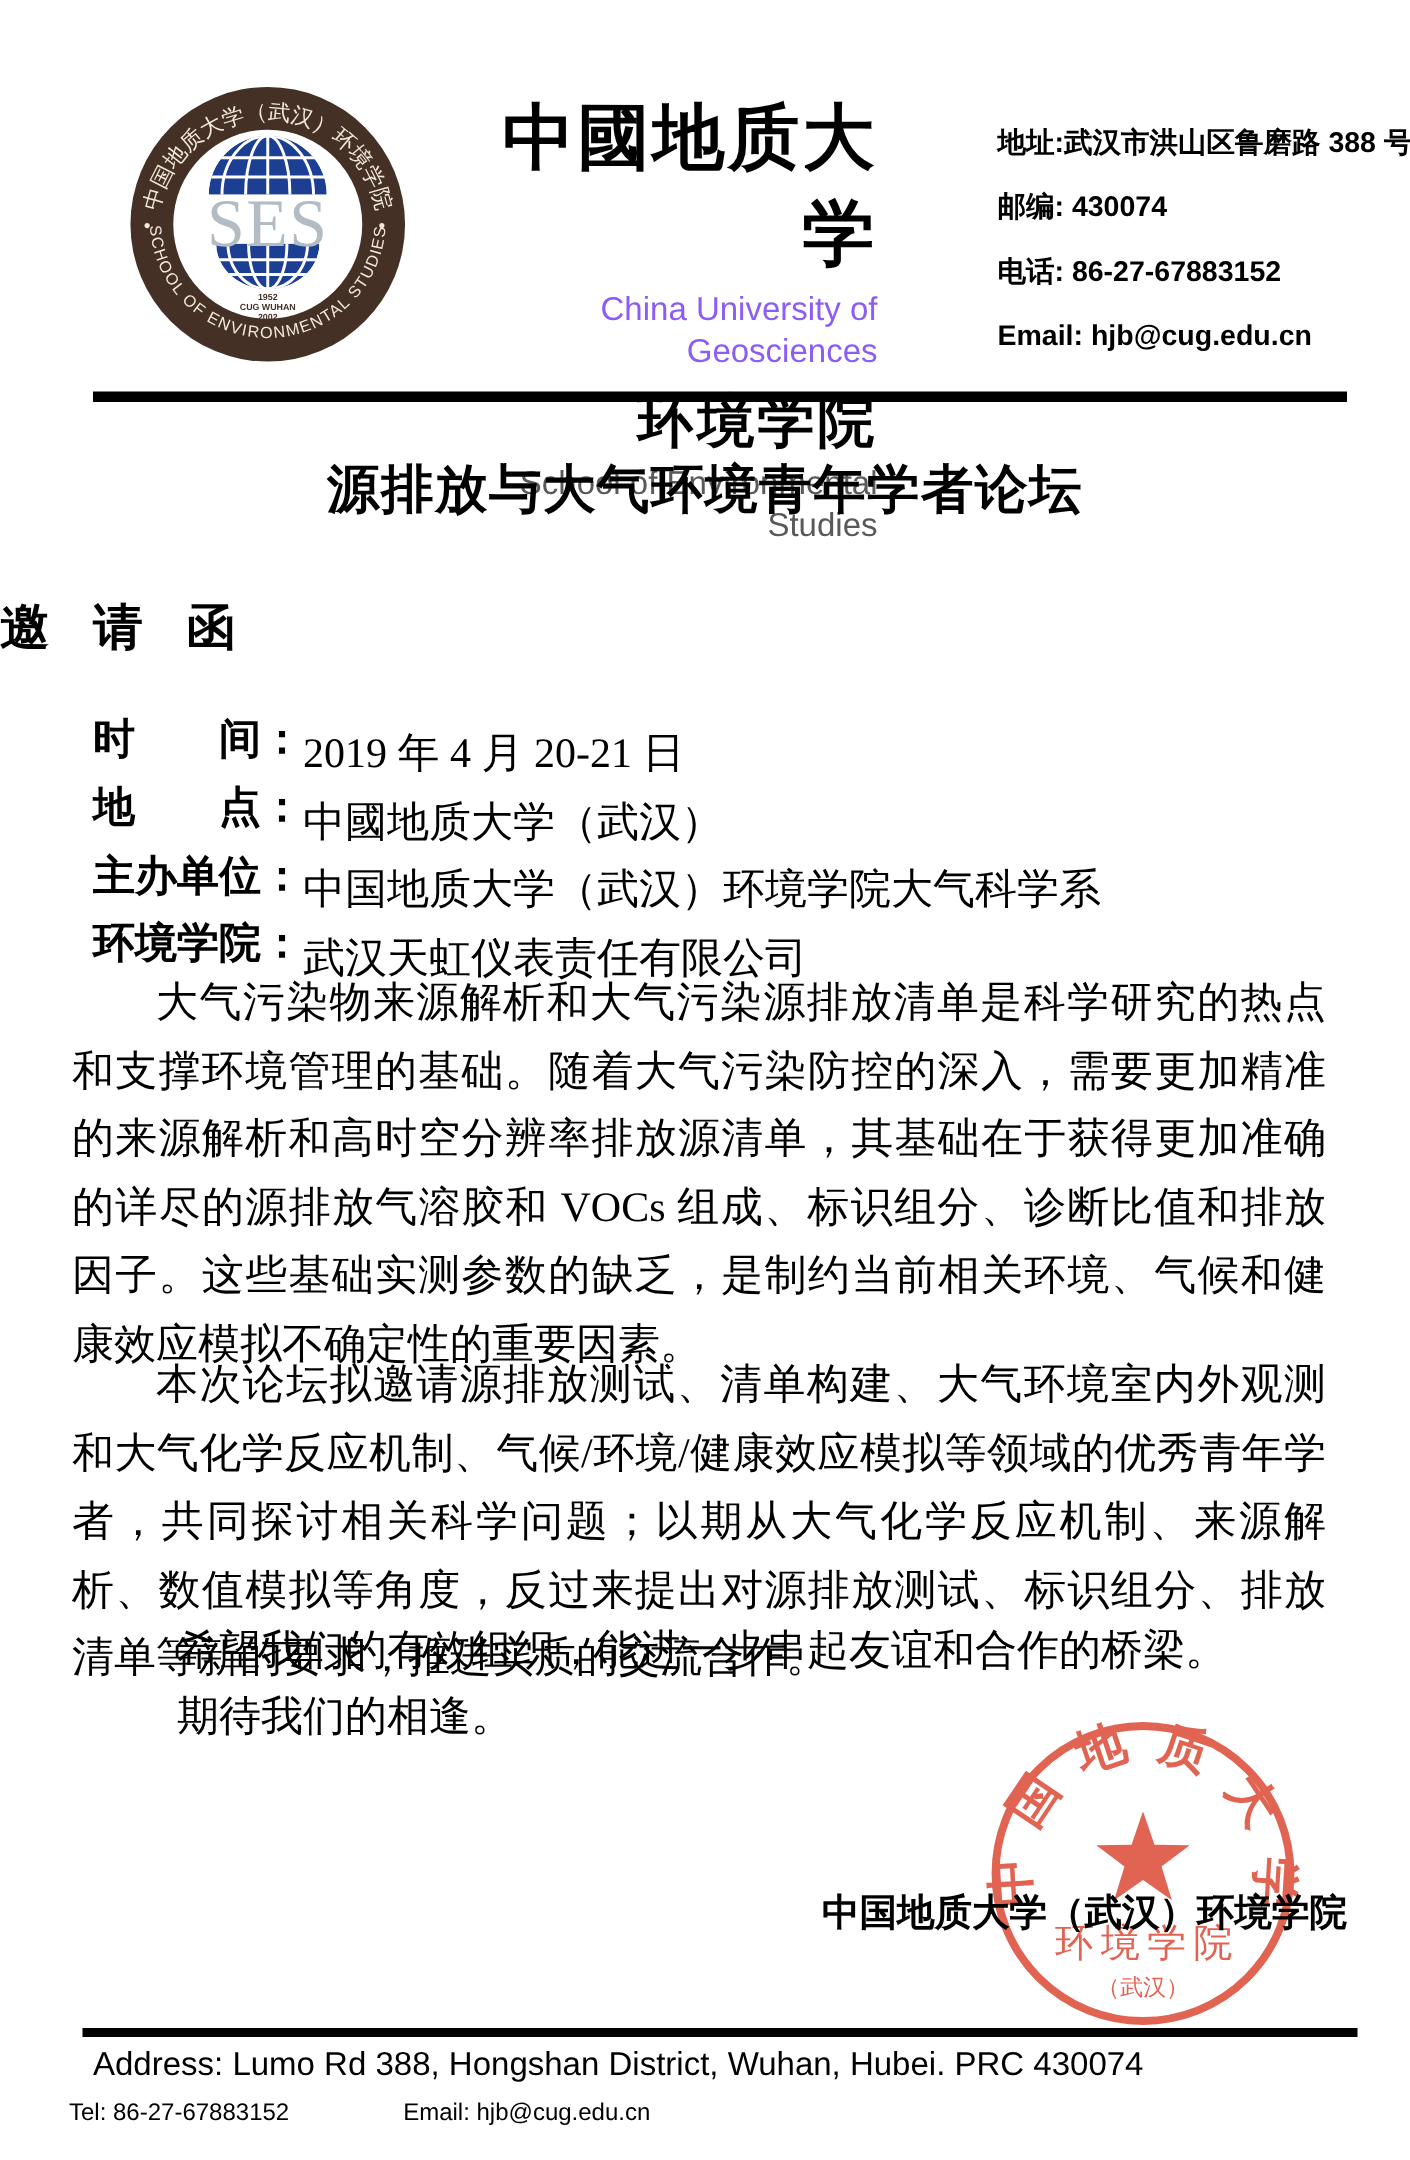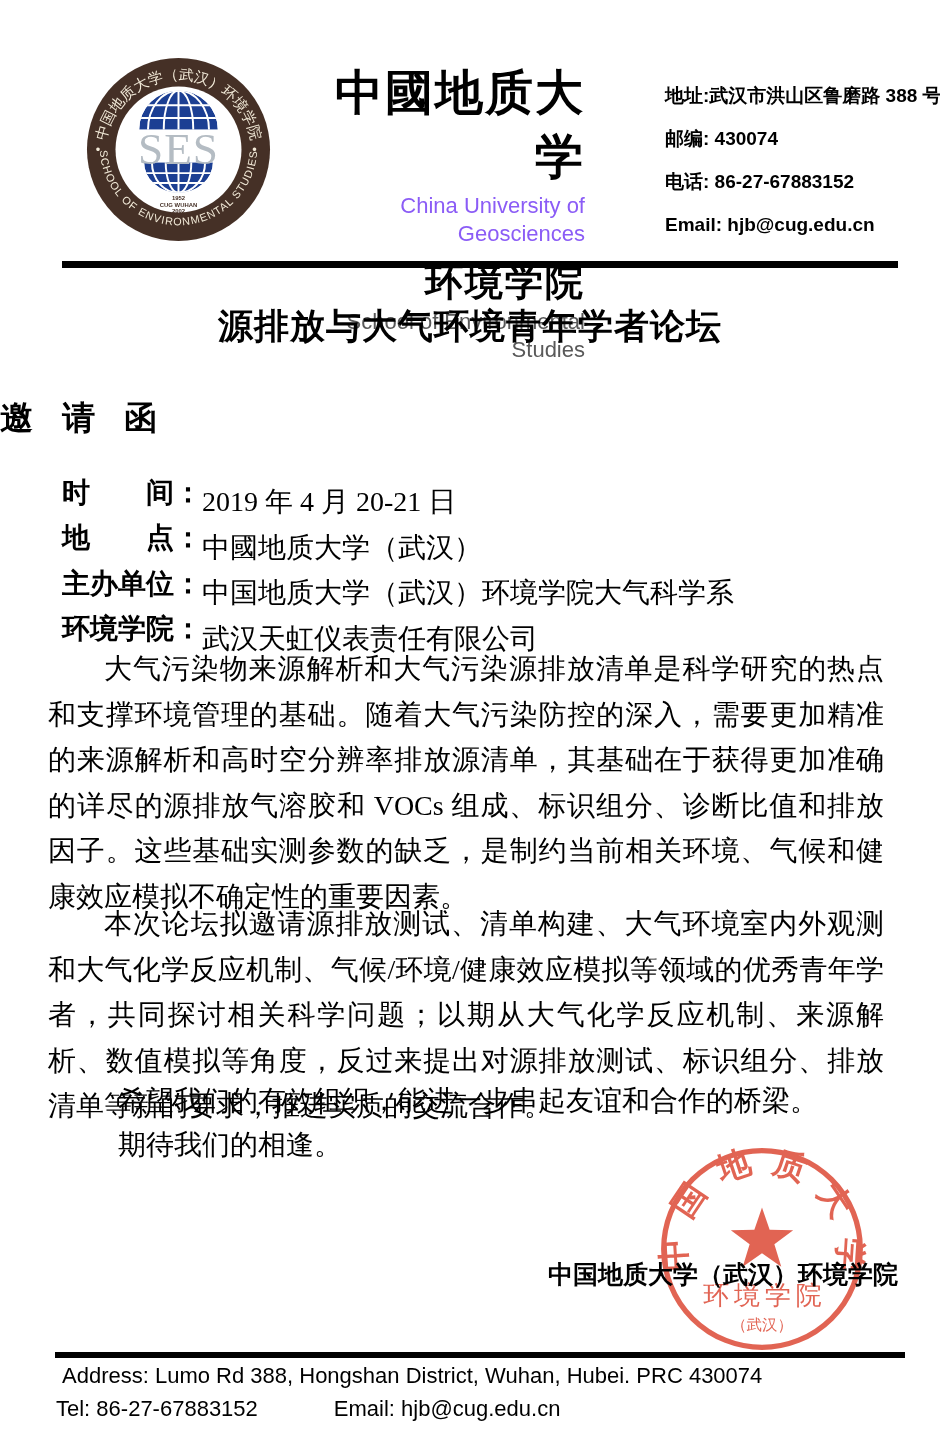--- a/index.html
+++ b/index.html
@@ -33,21 +33,21 @@
   .para-1 { top:646px; }
   .para-2 { top:901px; }
   .closings { position:absolute; left:62px; top:1081px; font-size:28px; line-height:44px;
               font-family:Liberation Mono, monospace; }
   .closings div { text-indent:2em; }
   .signature { position:absolute; right:42px; top:1258px; font-size:25px; font-weight:bold; z-index:3; }
   .seal { position:absolute; left:656px; top:1143px; width:212px; height:212px; z-index:2; opacity:.86; }
   
   .bottom-rule { left:55px; top:1352px; width:850px; height:6px; z-index:5; }
   .footer-address { position:absolute; left:62px; top:1363px; font-size:22px; line-height:26px; }
-  .footer-line2 { position:absolute; left:56px; top:1396px; font-size:22px; line-height:26px; }
+  .footer-line2 { position:absolute; left:46px; top:1396px; font-size:16px; line-height:26px; }
   .footer-email { display:inline-block; margin-left:76px; }
   svg text { font-family:"Liberation Sans", sans-serif; }
   svg .serif-txt { font-family:"Liberation Serif", serif; }
 </style>
 </head>
 <body>
 
 <div class="page">
 
   <header>

